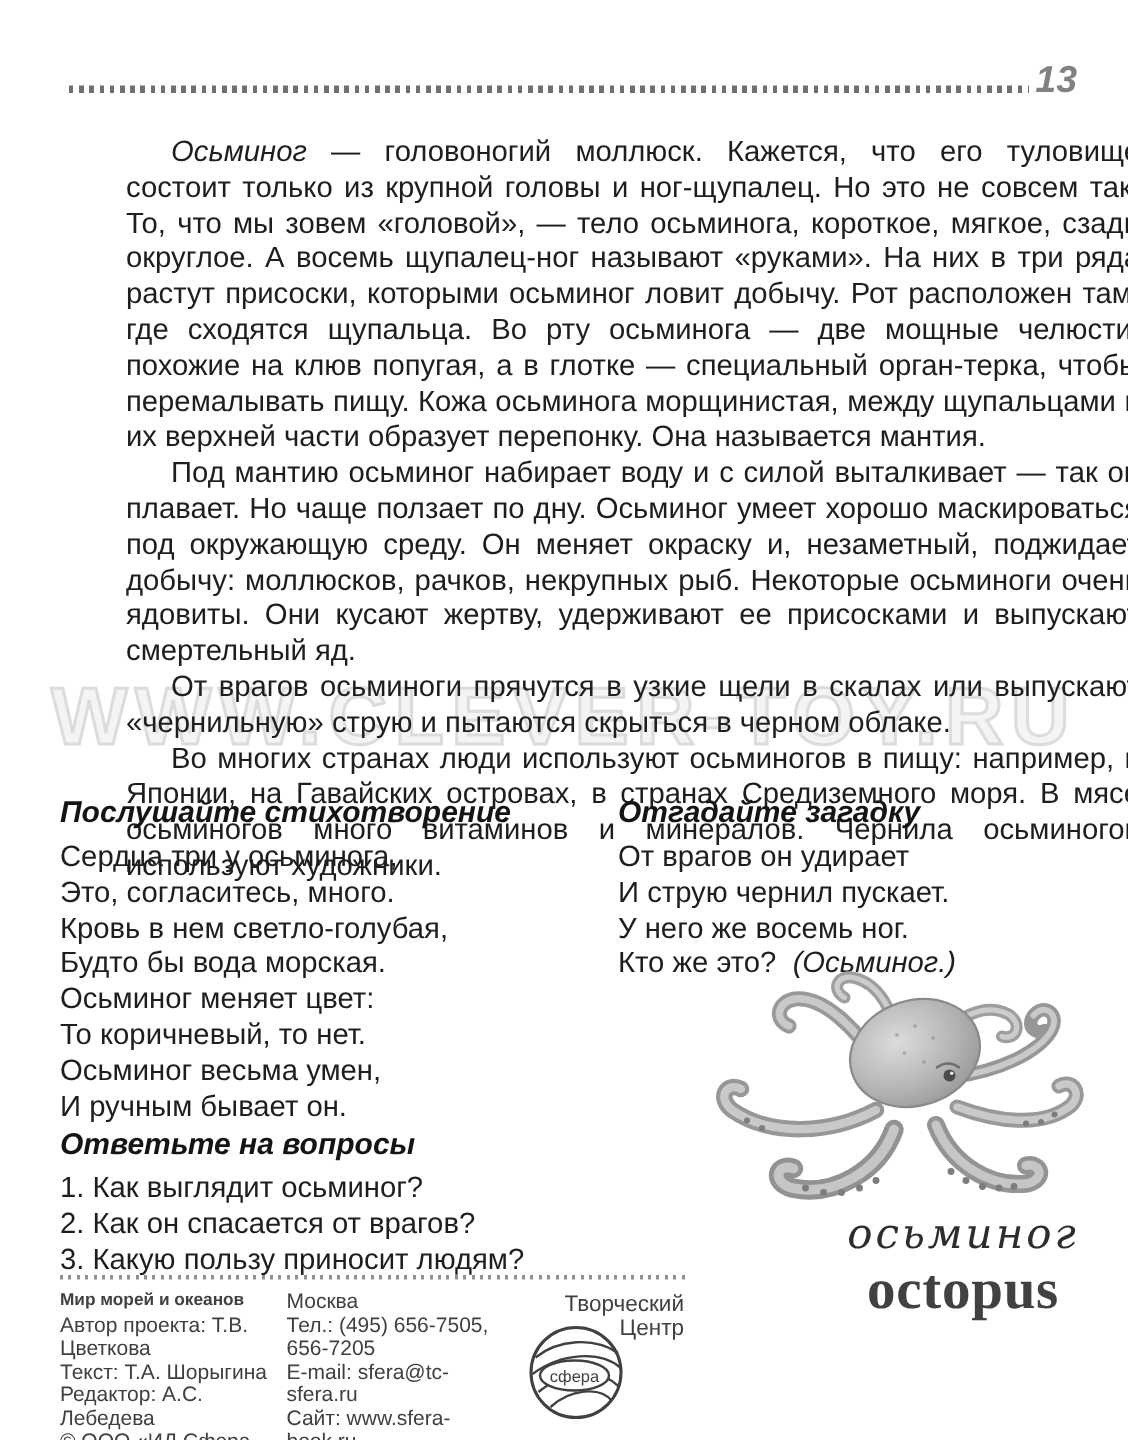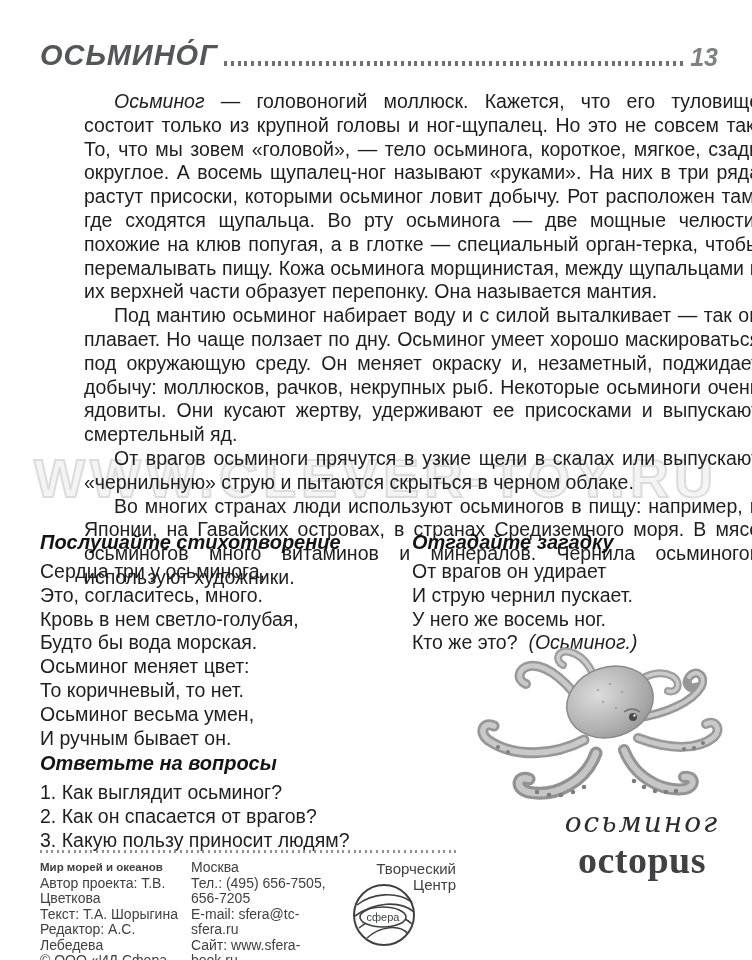--- a/index.html
+++ b/index.html
@@ -57,21 +57,20 @@
   .vocab-tr { font-family:"DejaVu Serif", serif; font-size:32px; color:#2c2c2c; line-height:1.12; }
 </style>
 </head>
 <body>
 
 <div class="page">
 
   <div class="watermark">WWW.CLEVER-TOY.RU</div>
 
   <div class="header">
-    <span class="title">ОСЬМИНО́Г</span>
     <span class="leader"></span>
     <span class="pagenum">13</span>
   </div>
 
   <div class="article">
     <p><span class="it">Осьминог</span><span> — головоногий моллюск. Кажется, что его туловище состоит только из крупной головы и ног-щупалец. Но это не совсем так. То, что мы зовем «головой», — тело осьминога, короткое, мягкое, сзади округлое. А восемь щупалец-ног называют «руками». На них в три ряда растут присоски, которыми осьминог ловит добычу. Рот расположен там, где сходятся щупальца. Во рту осьминога — две мощные челюсти, похожие на клюв попугая, а в глотке — специальный орган-терка, чтобы перемалывать пищу. Кожа осьминога морщинистая, между щупальцами в их верхней части образует перепонку. Она называется мантия.</span></p>
     <p>Под мантию осьминог набирает воду и с силой выталкивает — так он плавает. Но чаще ползает по дну. Осьминог умеет хорошо маскироваться под окружающую среду. Он меняет окраску и, незаметный, поджидает добычу: моллюсков, рачков, некрупных рыб. Некоторые осьминоги очень ядовиты. Они кусают жертву, удерживают ее присосками и выпускают смертельный яд.</p>
     <p>От врагов осьминоги прячутся в узкие щели в скалах или выпускают «чернильную» струю и пытаются скрыться в черном облаке.</p>
     <p>Во многих странах люди используют осьминогов в пищу: например, в Японии, на Гавайских островах, в странах Средиземного моря. В мясе осьминогов много витаминов и минералов. Чернила осьминогов используют художники.</p>
   </div>

